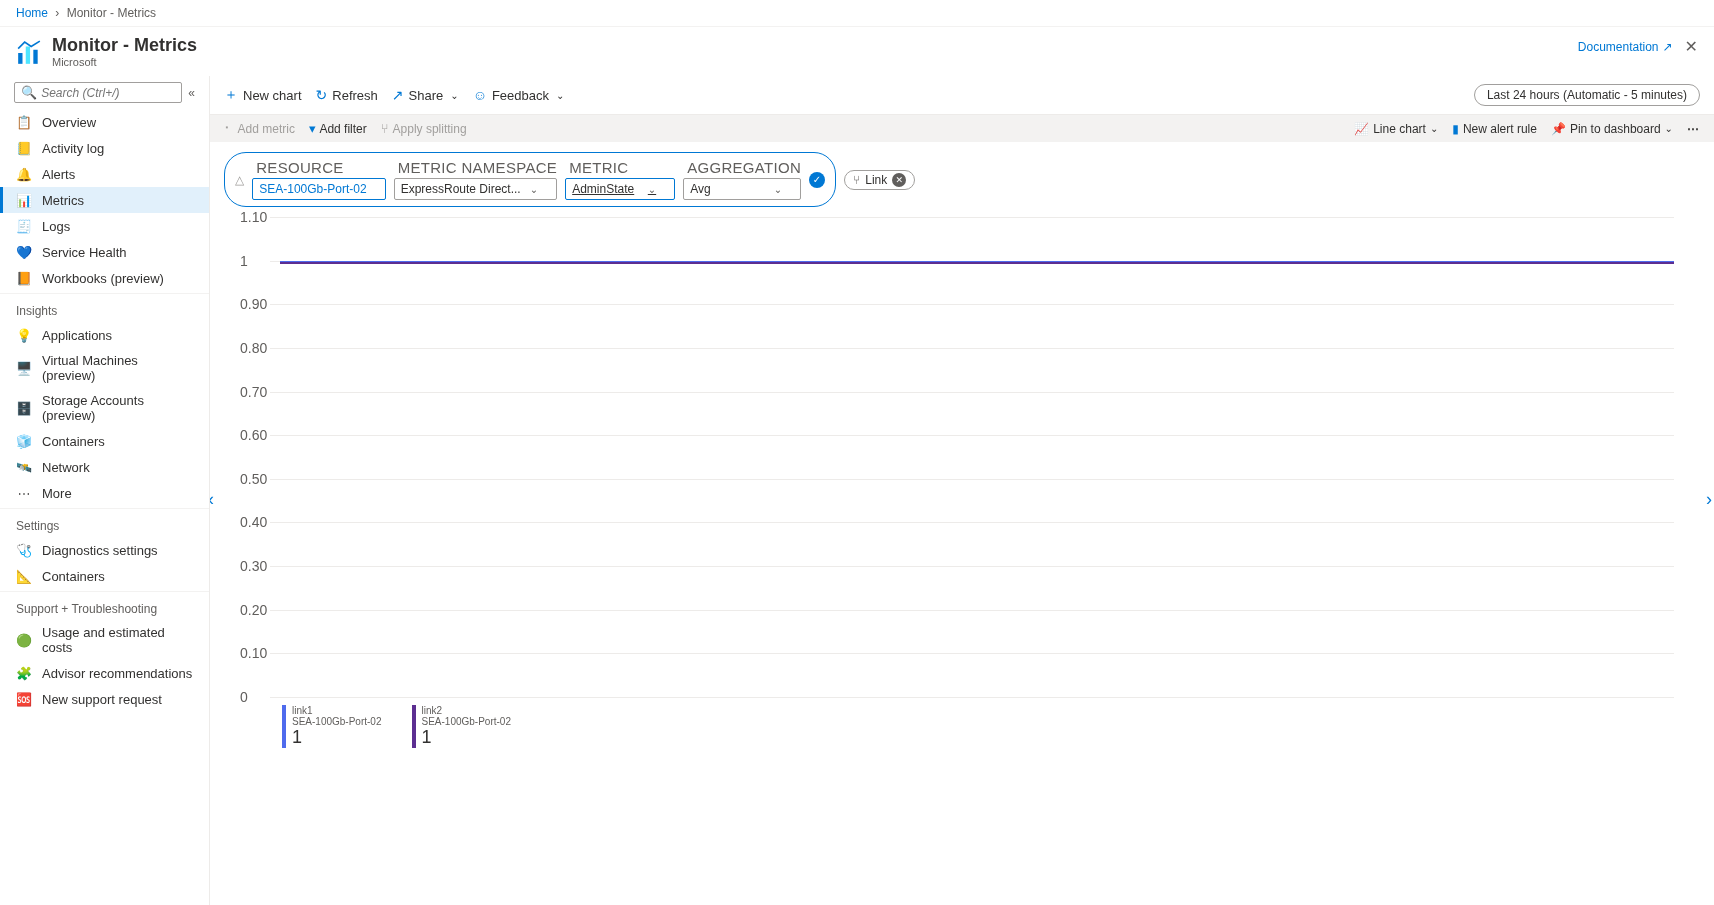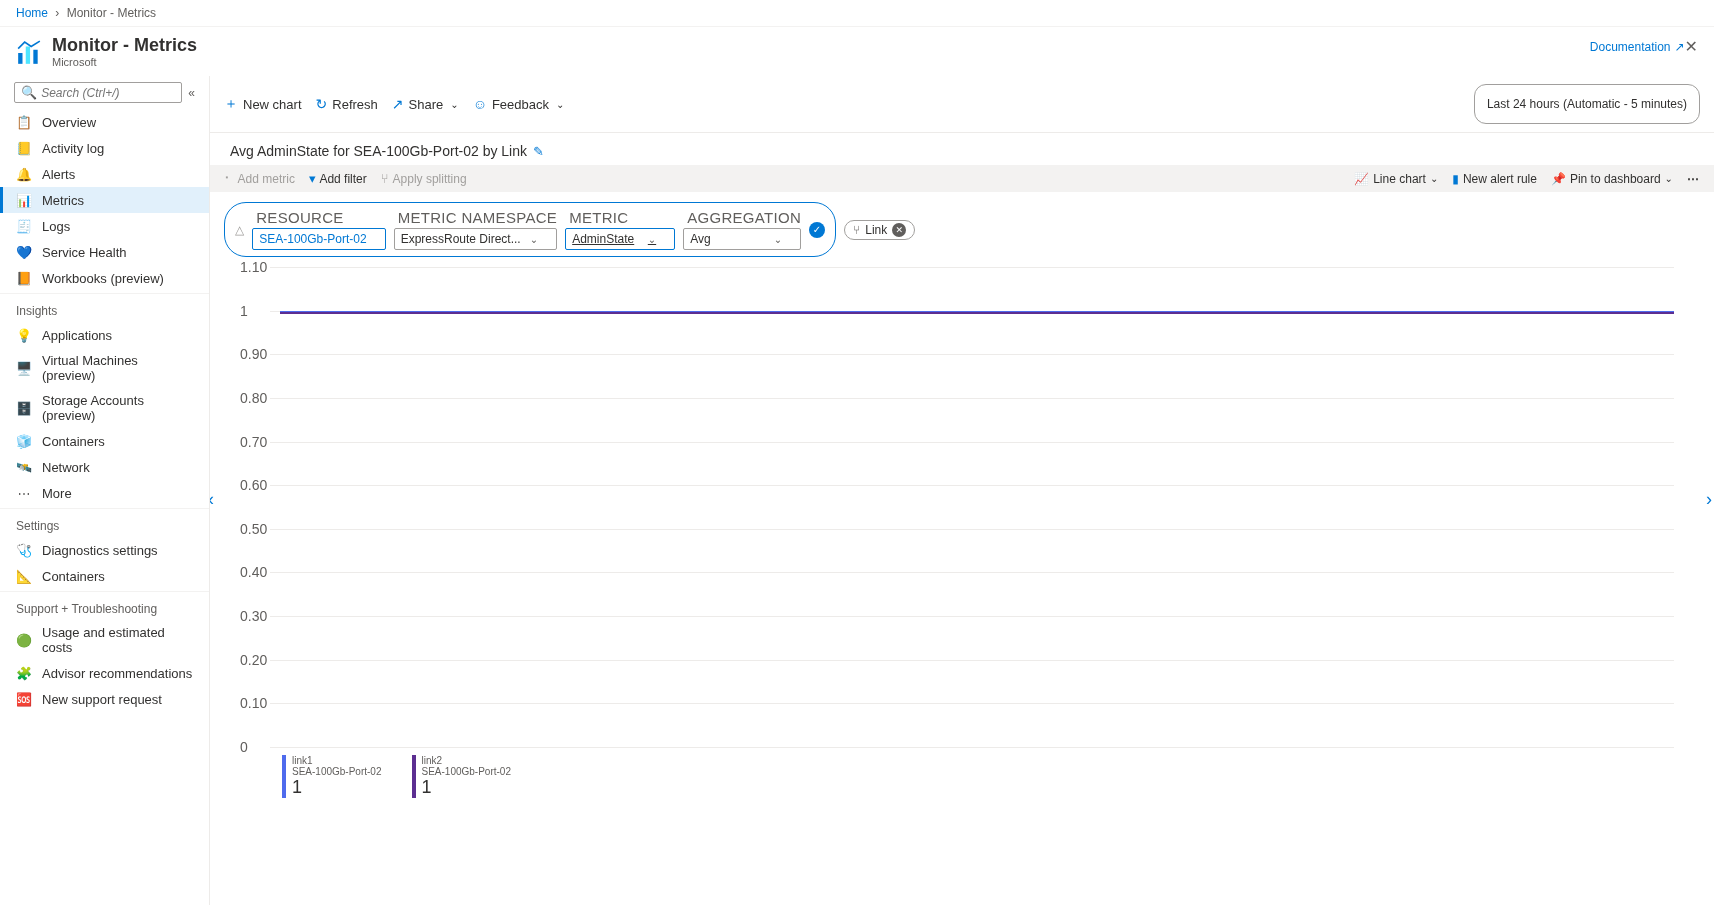--- a/index.html
+++ b/index.html
@@ -8,21 +8,21 @@
 
 .breadcrumb { padding: 6px 16px; font-size: 12px; color: #605e5c; border-bottom: 1px solid #f3f2f1; }
 .breadcrumb a { color: #0078d4; text-decoration: none; }
 .breadcrumb .sep { margin: 0 4px; color: #605e5c; }
 
 
 .page-header { display: flex; align-items: center; padding: 8px 16px; position: relative; }
 .page-header .big-icon { width: 28px; height: 28px; margin-right: 8px; display:flex; align-items:flex-end; }
 .page-header .title { font-size: 18px; font-weight: 600; }
 .page-header .subtitle { font-size: 11px; color: #605e5c; }
-.page-header .right { position: absolute; right: 16px; top: 10px; display: flex; align-items: center; }
+.page-header .right { position: absolute; right: 16px; top: 10px; display: flex; align-items: center; gap: 12px; }
 .page-header .right a { color: #0078d4; text-decoration: none; font-size: 12px; display:flex; align-items:center; gap:4px;}
 .page-header .right .x-btn { cursor:pointer; font-size:16px; color:#605e5c; }
 
 
 .layout { display: flex; height: calc(100vh - 60px); }
 
 
 .sidebar { width: 210px; border-right: 1px solid #edebe9; padding: 6px 0; overflow-y:auto; }
 .search-row { padding: 0 14px 6px; display:flex; align-items:center; }
 .search-wrap { flex:1; display:flex; align-items:center; border:1px solid #a19f9d; border-radius:2px; padding:2px 6px; }
@@ -32,21 +32,21 @@
 .nav-item { display:flex; align-items:center; padding:5px 16px; cursor:pointer; font-size:13px; gap:10px; }
 .nav-item.active { background:#e1f0fb; border-left:3px solid #0078d4; padding-left:13px; font-weight:400; }
 .nav-icon { width:16px; height:16px; display:inline-flex; align-items:center; justify-content:center; font-size:13px; }
 .nav-section { padding:10px 16px 4px; font-size:12px; color:#605e5c; border-top:1px solid #f3f2f1; margin-top:2px; }
 
 
 .main { flex:1; display:flex; flex-direction:column; overflow:hidden; position:relative; }
 .toolbar { display:flex; align-items:center; padding:8px 14px; border-bottom:1px solid #edebe9; gap:14px; font-size:13px; }
 .tb-btn { display:flex; align-items:center; gap:5px; cursor:pointer; color:#323130; }
 .tb-btn .ic { color:#0078d4; font-size:14px; }
-.time-pill { margin-left:auto; border:1px solid #a19f9d; border-radius:12px; padding:12px 12px; font-size:12px; cursor:pointer; }
+.time-pill { margin-left:auto; border:1px solid #a19f9d; border-radius:12px; padding:3px 12px; font-size:12px; cursor:pointer; }
 
 .chart-title-row { padding:10px 20px 6px; font-size:14px; display:flex; align-items:center; gap:6px; }
 .chart-title-row .pen { color:#0078d4; cursor:pointer; font-size:13px; }
 
 .metric-toolbar { background:#f3f2f1; padding:6px 14px; display:flex; align-items:center; gap:14px; font-size:12px; }
 .mt-btn { display:flex; align-items:center; gap:4px; cursor:pointer; color:#323130; }
 .mt-btn.disabled { color:#a19f9d; }
 .mt-btn .ic { font-size:13px; }
 .metric-toolbar .spacer { margin-left:auto; }
 .mt-right { display:flex; align-items:center; gap:14px; }
@@ -234,24 +234,20 @@
           <span style="font-size:10px;margin-left:2px;">⌄</span>
         </div>
       <div class="tb-btn">
           <span class="ic">☺</span>
           <span>Feedback</span>
           <span style="font-size:10px;margin-left:2px;">⌄</span>
         </div>
       <div class="time-pill">Last 24 hours (Automatic - 5 minutes)</div>
     </div>
 
-    <div class="chart-title-row">
-      <span>Avg AdminState for SEA-100Gb-Port-02 by Link</span>
-      <span class="pen">✎</span>
-    </div>
 
     <div class="metric-toolbar">
       <div class="mt-btn disabled">
           <span class="ic">⠂</span>
           <span>Add metric</span>
         </div>
       <div class="mt-btn">
           <span class="ic" style="color:#0078d4;">▾</span>
           <span>Add filter</span>
         </div>

